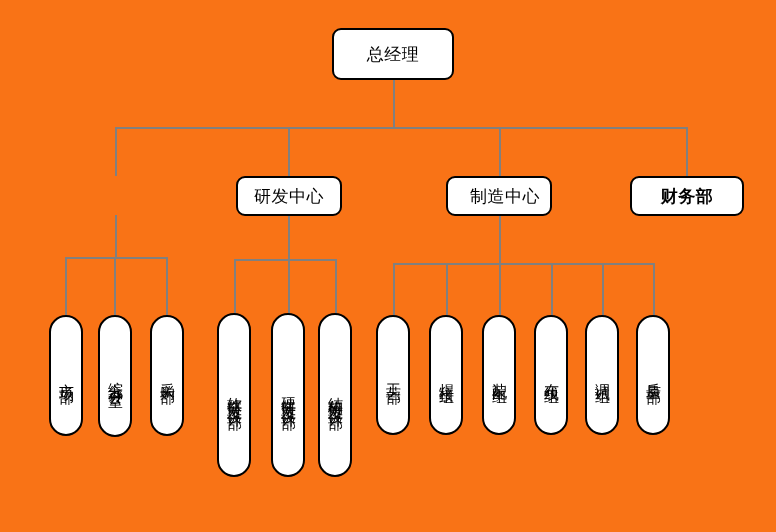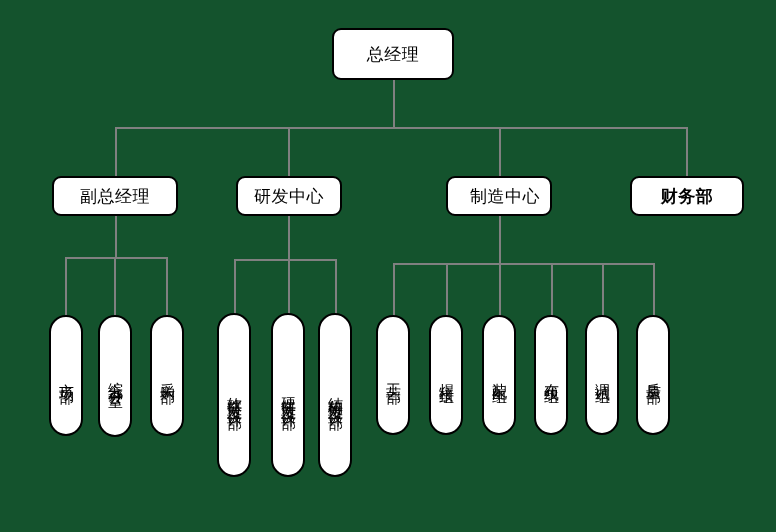--- a/index.html
+++ b/index.html
@@ -7,21 +7,21 @@
     padding: 0;
     background: #ffffff;
   }
   body {
     font-family: "DejaVu Sans", "Liberation Sans", sans-serif;
   }
   #org-chart {
     position: relative;
     width: 776px;
     height: 532px;
-    background: #14532d;
+    background: #f97316;
     overflow: hidden;
   }
   
   .line {
     position: absolute;
     background: #808080;
   }
   .line.v { width: 2px; }
   .line.h { height: 2px; }
 
@@ -88,23 +88,20 @@
   <div class="line v" style="left:446px; top:263px; height:53px;"></div>
   <div class="line v" style="left:499px; top:263px; height:53px;"></div>
   <div class="line v" style="left:551px; top:263px; height:53px;"></div>
   <div class="line v" style="left:602px; top:263px; height:53px;"></div>
   <div class="line v" style="left:653px; top:263px; height:53px;"></div>
 
   <div class="node horizontal" style="left:332px; top:28px; width:122px; height:52px;">
     <span>总经理</span>
   </div>
 
-  <div class="node horizontal" style="left:52px; top:176px; width:126px; height:40px;">
-    <span>副总经理</span>
-  </div>
   <div class="node horizontal" style="left:236px; top:176px; width:106px; height:40px;text-align:center;">
     <span>研发中心</span>
   </div>
   <div class="node horizontal" style="left:446px; top:176px; width:106px; height:40px;padding-left:12px;">
     <span>制造中心</span>
   </div>
   <div class="node horizontal" style="left:630px; top:176px; width:114px; height:40px;font-weight:bold;">
     <span>财务部</span>
   </div>
 

